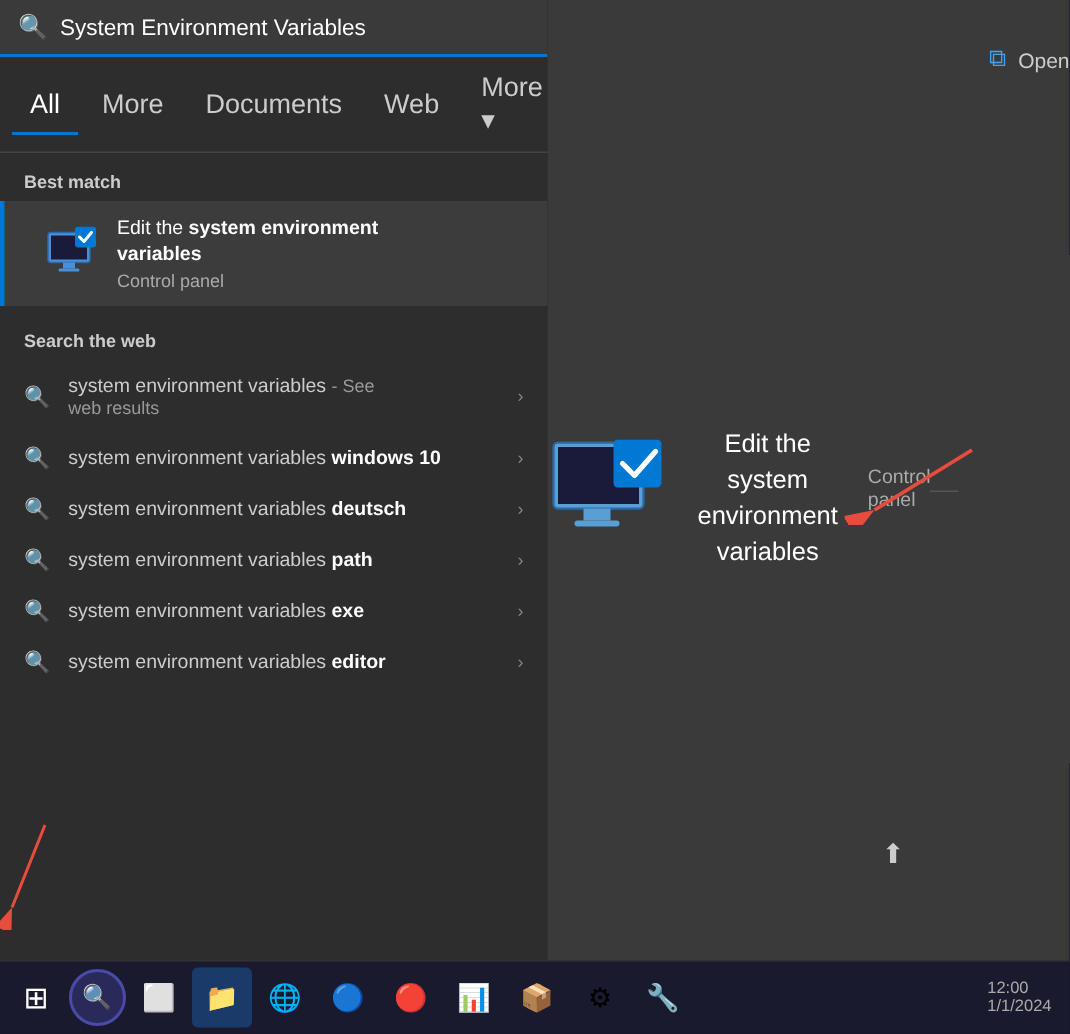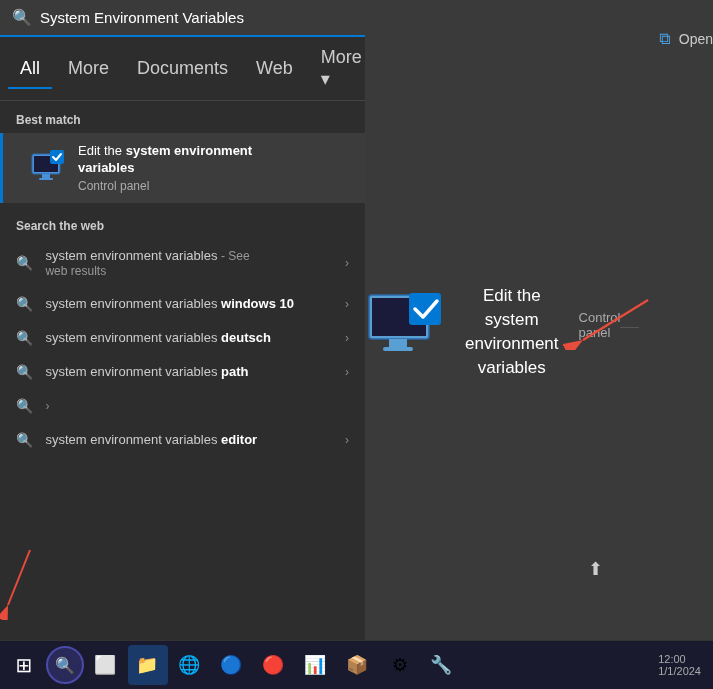--- a/index.html
+++ b/index.html
@@ -392,20 +392,23 @@
     <div class="web-item">
       <span class="web-item-icon">🔍</span>
       <span class="web-item-text">
         system environment variables <b>path</b>
       </span>
       <span class="web-item-chevron">›</span>
     </div>
 
     <div class="web-item">
       <span class="web-item-icon">🔍</span>
+      <span class="web-item-text">
+        system environment variables <b>exe</b>
+      </span>
       <span class="web-item-chevron">›</span>
     </div>
 
     <div class="web-item">
       <span class="web-item-icon">🔍</span>
       <span class="web-item-text">
         system environment variables <b>editor</b>
       </span>
       <span class="web-item-chevron">›</span>
     </div>

